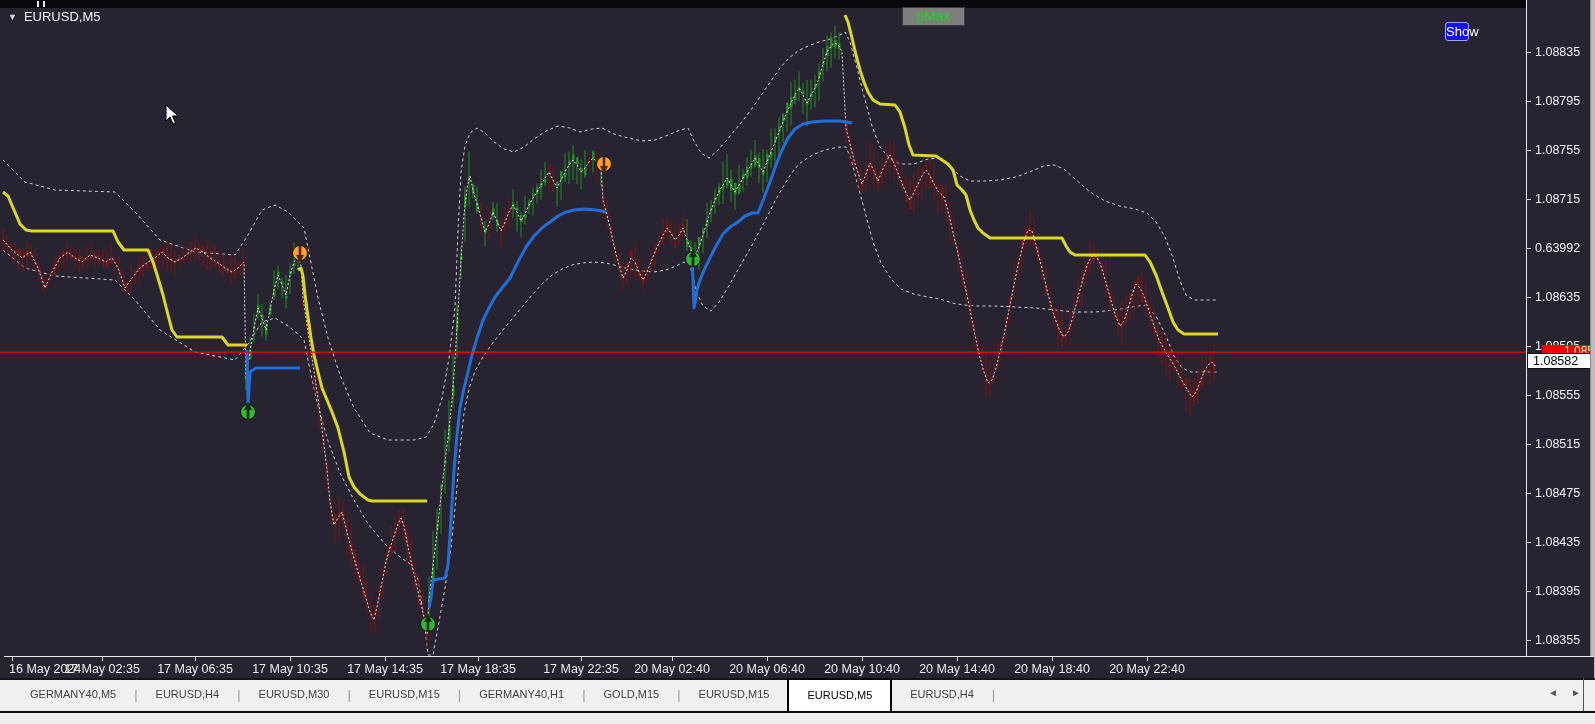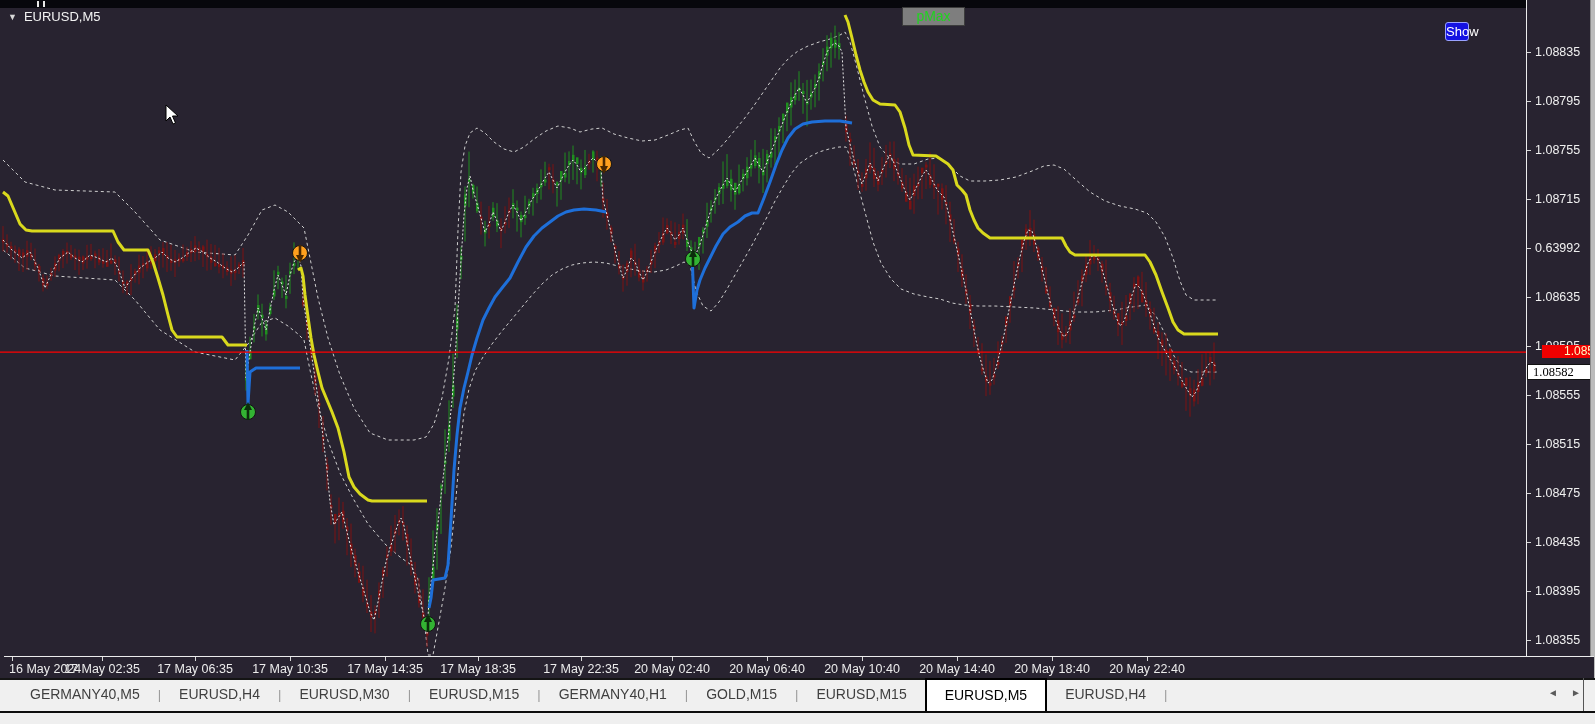--- a/index.html
+++ b/index.html
@@ -15,21 +15,21 @@
   .price-axis{position:absolute;left:1526px;top:0;width:64px;height:656px;border-left:1px solid #ececec;background:#282330;}
   .p-tick{position:absolute;left:0;width:4px;height:1px;background:#d8d8d8;}
   .p-lab{position:absolute;left:8px;color:#f0f0f0;font-size:12.5px;white-space:nowrap;}
   .bid-box{position:absolute;left:15px;width:62px;height:13px;background:#f00000;color:#fef9c3;font-size:12px;line-height:13px;padding-left:22px;}
   .line-box{position:absolute;left:0px;width:60px;height:14px;background:#fff;color:#000;border:1px solid #111;font-size:12.5px;line-height:14px;padding-left:5px;}
   .right-strip{position:absolute;left:1590px;top:0;width:5px;height:724px;background:#bcbcbc;border-left:1px solid #8a8a8a;}
   .time-axis{position:absolute;left:4px;top:656px;width:1590px;height:22px;border-top:1px solid #ececec;background:#282330;}
   .t-tick{position:absolute;top:0;width:1px;height:4px;background:#d8d8d8;}
   .t-lab{position:absolute;top:5px;color:#ececec;font-size:12.5px;white-space:nowrap;}
   .tab-bar{position:absolute;left:0;top:678px;width:1595px;height:33px;background:#f0f0f0;border-top:2px solid #141414;display:flex;align-items:stretch;padding-left:12px;box-sizing:border-box;}
-  .tab{color:#3f3f3f;font-size:14px;line-height:29px;padding:0 18px;cursor:default;white-space:nowrap;}
+  .tab{color:#3f3f3f;font-size:11px;line-height:29px;padding:0 18px;cursor:default;white-space:nowrap;}
   .tab.active{background:#ffffff;border:2px solid #000;border-bottom:none;color:#000;margin-top:-2px;line-height:31px;}
   .tab-sep{color:#9a9a9a;font-size:13px;line-height:29px;}
   .tab-arrow{position:absolute;top:8px;color:#5a5a5a;font-size:10px;line-height:14px;cursor:default;}
   .tab-edge{position:absolute;left:1583px;top:678px;width:1px;height:33px;background:#555;}
   .bottom-strip{position:absolute;left:0;top:711px;width:1595px;height:13px;background:#efefef;border-top:2px solid #0d0d0d;box-sizing:border-box;}
   .cursor-svg{position:absolute;left:165px;top:104px;}
 </style>
 </head>
 <body>
 
@@ -717,21 +717,21 @@
       <div class="p-lab" style="top: 437px;">1.08515</div>
       <div class="p-tick" style="top: 493px;"></div>
       <div class="p-lab" style="top: 486px;">1.08475</div>
       <div class="p-tick" style="top: 542px;"></div>
       <div class="p-lab" style="top: 535px;">1.08435</div>
       <div class="p-tick" style="top: 591px;"></div>
       <div class="p-lab" style="top: 584px;">1.08395</div>
       <div class="p-tick" style="top: 640px;"></div>
       <div class="p-lab" style="top: 633px;">1.08355</div>
       <div class="bid-box" id="bidBox" style="top: 345.125px;">1.08590</div>
-      <div class="line-box" id="lineBox" style="top: 364px; font-family: Liberation Serif, serif;">1.08582</div>
+      <div class="line-box" id="lineBox" style="top: 353px;">1.08582</div>
     </div>
 
   <div class="right-strip"></div>
 
   <div class="time-axis" id="timeAxis">
       <div class="t-tick" style="left: 8px;"></div>
       <div class="t-lab" style="left: 5px;">16 May 2024</div>
       <div class="t-tick" style="left: 98px;"></div>
       <div class="t-lab" style="left: 98px; transform: translateX(-50%);">17 May 02:35</div>
       <div class="t-tick" style="left: 191px;"></div>

